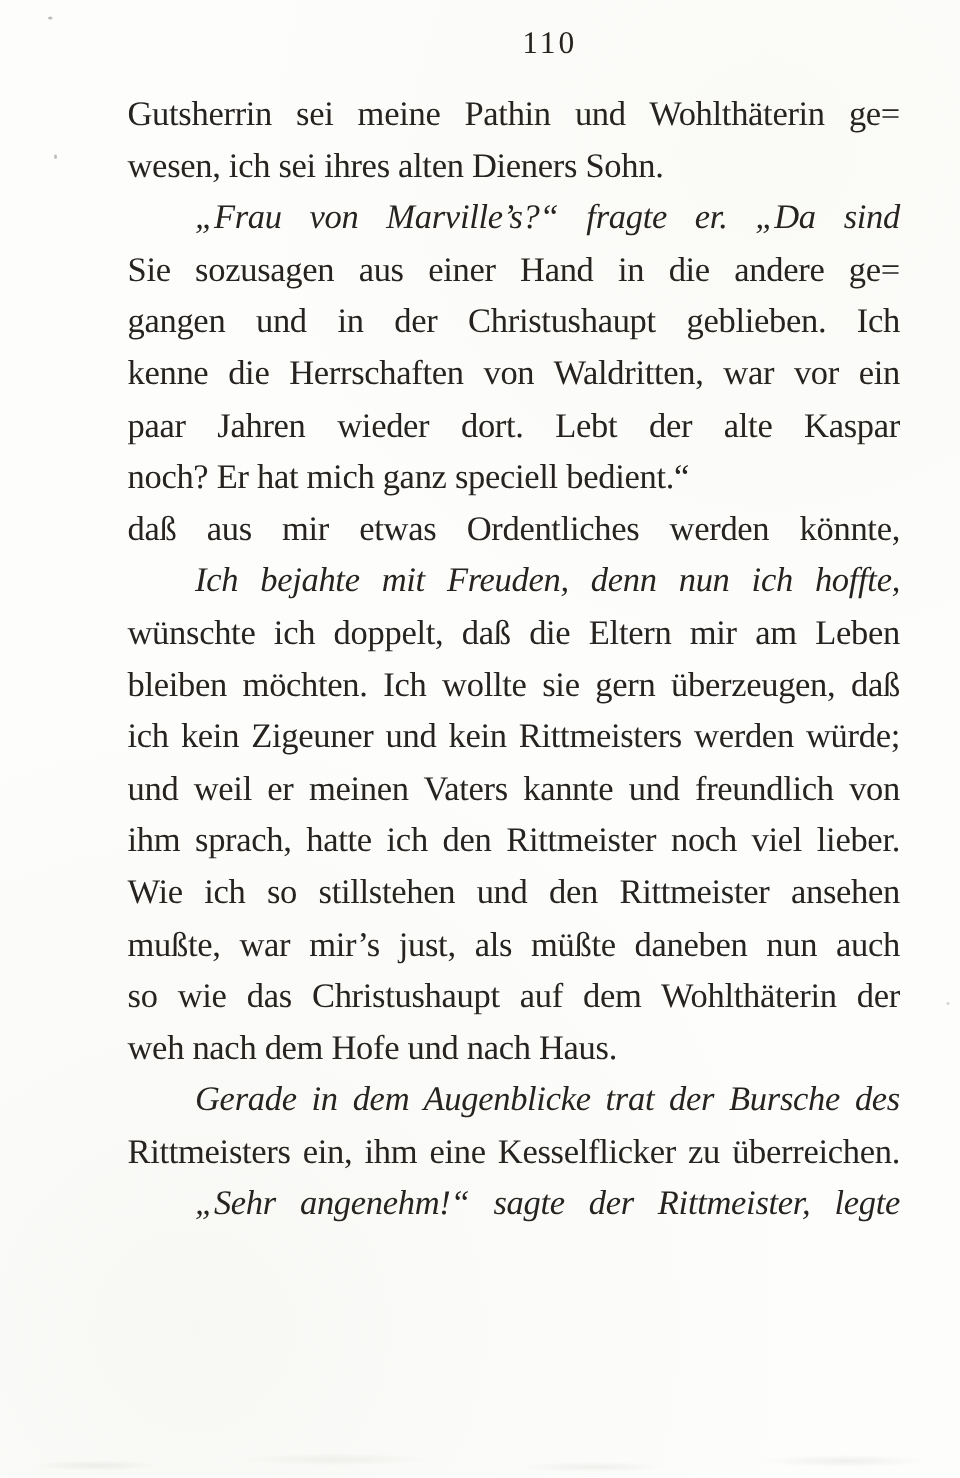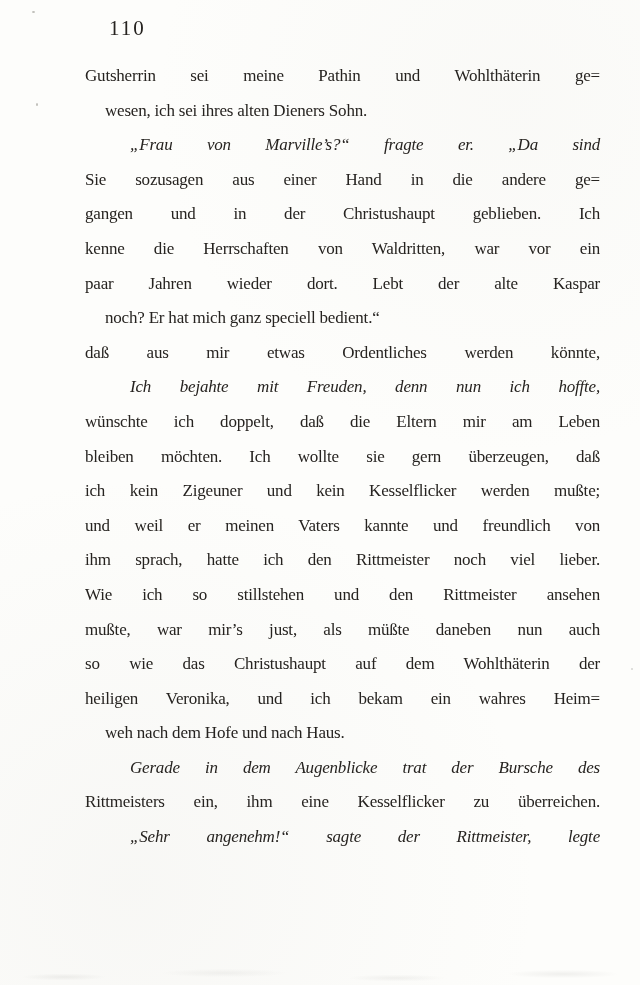--- a/index.html
+++ b/index.html
@@ -20,49 +20,49 @@
     background:
       radial-gradient(circle at 20% 90%, rgba(200,198,192,0.10), transparent 40%),
       radial-gradient(circle at 80% 10%, rgba(210,208,200,0.08), transparent 35%),
       #fdfdfb;
   }
   .pagenum {
     position: absolute;
     top: 16px;
     left: 85px;
     width: 515px;
+    text-align: center;
     transform: translateX(24px);
     font-size: 21px;
     letter-spacing: 2px;
     color: #262320;
   }
   .text {
     position: absolute;
     top: 59px;
     left: 85px;
     width: 515px;
     color: #262320;
-    font-size: 17px;
+    font-size: 23px;
     letter-spacing: -0.2px;
   }
   .ln {
     height: 34.6px;
     line-height: 34.6px;
     text-align: justify;
     text-align-last: justify;
     overflow: visible;
   }
   .ln.ind {
     padding-left: 45px;
     font-style: italic;
   }
   .ln.end {
     text-align: left;
     text-align-last: left;
-    margin-left: 20px;
   }
   .noise {
     position: absolute;
     left: 0;
     bottom: 0;
     width: 640px;
     height: 20px;
     background:
       radial-gradient(ellipse 60px 5px at 10% 60%, rgba(120,118,112,0.10), transparent 70%),
       radial-gradient(ellipse 90px 6px at 35% 40%, rgba(120,118,112,0.08), transparent 70%),
@@ -92,27 +92,26 @@
     <div class="ln ind">„Frau von Marville’s?“ fragte er. „Da sind</div>
     <div class="ln">Sie sozusagen aus einer Hand in die andere ge=</div>
     <div class="ln">gangen und in der Christushaupt geblieben. Ich</div>
     <div class="ln">kenne die Herrschaften von Waldritten, war vor ein</div>
     <div class="ln">paar Jahren wieder dort. Lebt der alte Kaspar</div>
     <div class="ln end">noch? Er hat mich ganz speciell bedient.“</div>
     <div class="ln">daß aus mir etwas Ordentliches werden könnte,</div>
     <div class="ln ind">Ich bejahte mit Freuden, denn nun ich hoffte,</div>
     <div class="ln">wünschte ich doppelt, daß die Eltern mir am Leben</div>
     <div class="ln">bleiben möchten. Ich wollte sie gern überzeugen, daß</div>
-    <div class="ln">ich kein Zigeuner und kein Kesselflicker werden mußte;</div>
+    <div class="ln">ich kein Zigeuner und kein Rittmeisters werden würde;</div>
     <div class="ln">und weil er meinen Vaters kannte und freundlich von</div>
     <div class="ln">ihm sprach, hatte ich den Rittmeister noch viel lieber.</div>
     <div class="ln">Wie ich so stillstehen und den Rittmeister ansehen</div>
     <div class="ln">mußte, war mir’s just, als müßte daneben nun auch</div>
     <div class="ln">so wie das Christushaupt auf dem Wohlthäterin der</div>
-    <div class="ln">heiligen Veronika, und ich bekam ein wahres Heim=</div>
     <div class="ln end">weh nach dem Hofe und nach Haus.</div>
     <div class="ln ind">Gerade in dem Augenblicke trat der Bursche des</div>
     <div class="ln">Rittmeisters ein, ihm eine Kesselflicker zu überreichen.</div>
     <div class="ln ind">„Sehr angenehm!“ sagte der Rittmeister, legte</div>
   </div>
 
   <span class="speck s1"></span>
   <span class="speck s2"></span>
   <span class="speck s3"></span>
 

